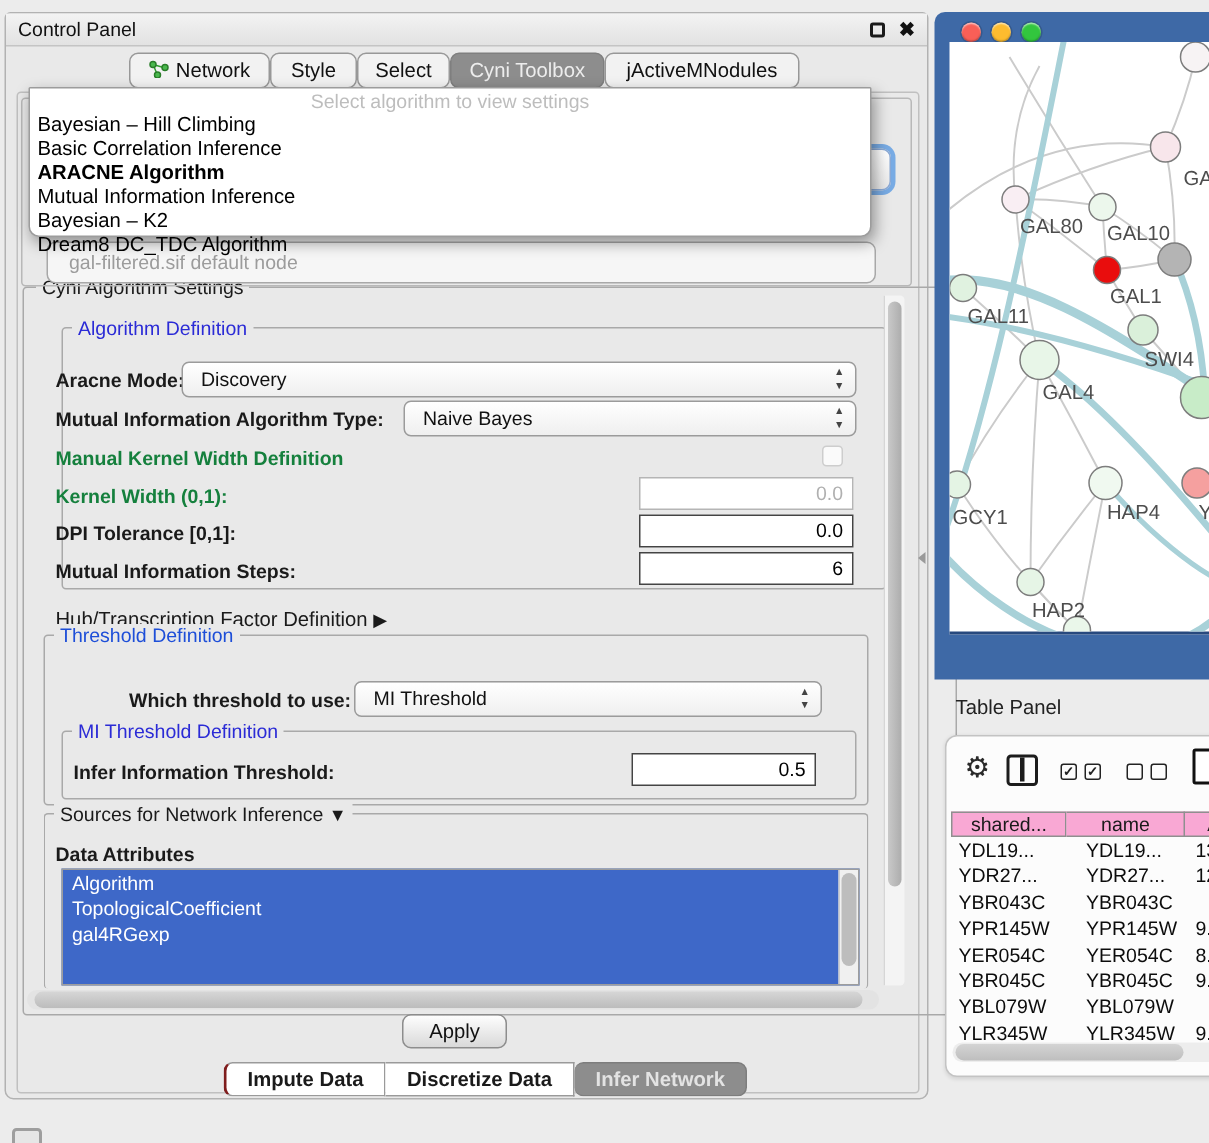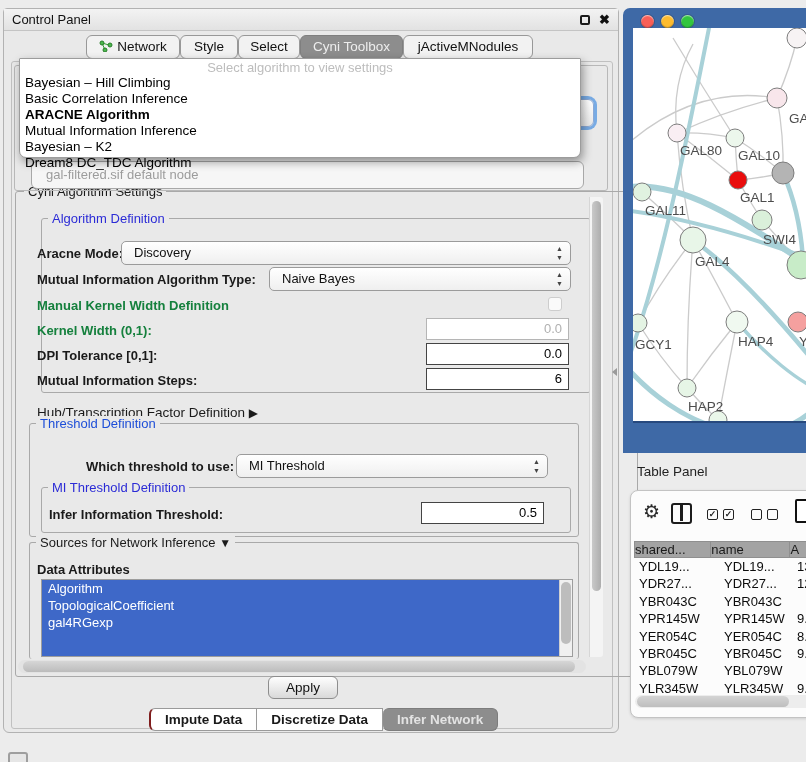--- a/index.html
+++ b/index.html
@@ -87,21 +87,21 @@
   
   .tp-title { position:absolute; left:637px; top:464px; font-size:13.5px; color:#222; }
   #tablecard { position:absolute; left:630px; top:490px; width:200px; height:228px; background:#fcfcfc;
                border:1px solid #c3c3c3; border-radius:8px; box-shadow:0 1px 3px rgba(0,0,0,.12); overflow:hidden; }
   .tb-gear { position:absolute; left:12px; top:9px; font-size:19px; color:#2a2a2a; }
   .tb-cols { position:absolute; left:40px; top:12px; width:21px; height:21px; border:2.5px solid #1c1c1c; border-radius:3px; }
   .tb-cols:before { content:""; position:absolute; left:7px; top:0; width:2.5px; height:16px; background:#1c1c1c; }
   .mini-ck { position:absolute; width:11px; height:11px; border:1.5px solid #222; border-radius:2px; font-size:9px; line-height:9px; text-align:center; color:#222; font-weight:700;}
   .tb-page { position:absolute; left:164px; top:8px; width:18px; height:24px; border:2px solid #111; border-radius:2px; background:#fff; }
   .thead { position:absolute; left:3px; top:50px; right:0; height:17px; display:flex; }
-  .thcell { background:#a3a3a3; border:1px solid #8f8f8f; border-left:none; text-align:left; font-size:13px; line-height:15px; color:#1a1a1a; overflow:hidden; white-space:nowrap; }
+  .thcell { background:#f9a8d4; border:1px solid #8f8f8f; border-left:none; text-align:center; font-size:13px; line-height:15px; color:#1a1a1a; overflow:hidden; white-space:nowrap; }
   .thcell:first-child { border-left:1px solid #8f8f8f; }
   .trows { position:absolute; left:3px; top:67px; right:0; height:139px; overflow:hidden; }
   .trow { position:relative; height:17.4px; font-size:13px; color:#0c0c0c; white-space:nowrap; }
   .trow .c1 { position:absolute; left:5px; top:1px; } .trow .c2 { position:absolute; left:90px; top:1px; } .trow .c3 { position:absolute; left:163px; top:1px; }
   .tb-hscroll { position:absolute; left:4px; bottom:9px; width:190px; height:13px; background:#ededed; border-radius:7px; }
   .tb-hscroll .thumb { position:absolute; left:2px; top:1px; width:152px; height:11px; border-radius:6px; background:linear-gradient(#d4d4d4,#bebebe); }
 
   .corner-sq { position:absolute; left:8px; top:752px; width:20px; height:16px; border:2px solid #9e9e9e; border-radius:3px; background:#e6e6e6; }
 
   svg text { font-family:"Liberation Sans", sans-serif; }

